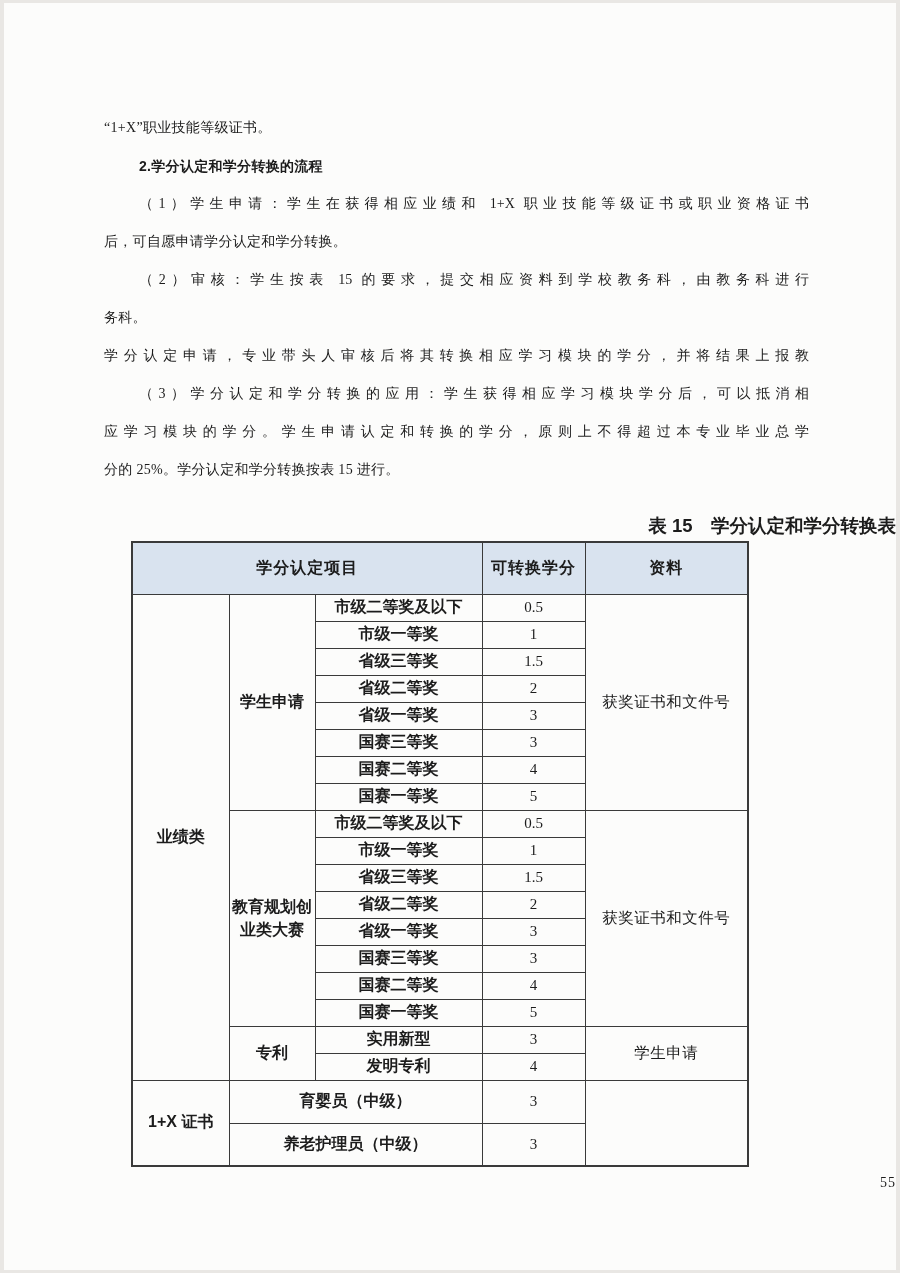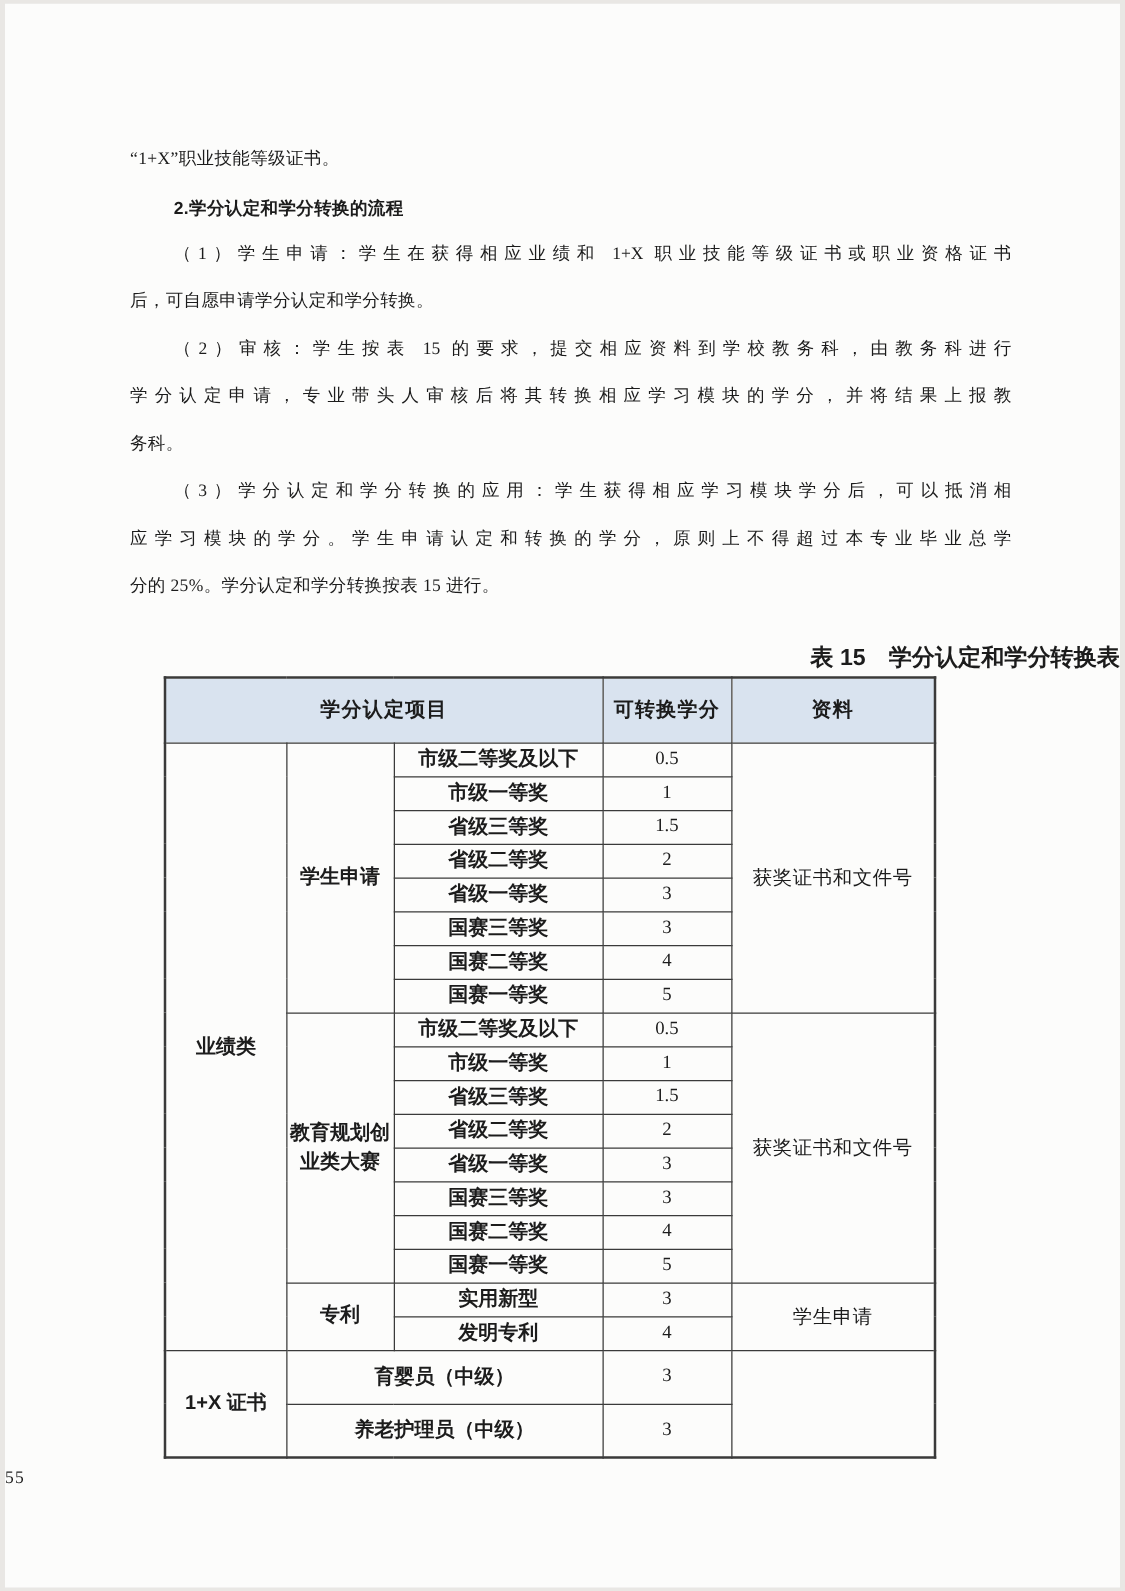--- a/index.html
+++ b/index.html
@@ -57,36 +57,36 @@
   tbody tr{height:27px;}
   tbody tr.xrow{height:43px;}
   td.c1{font-size:16px;margin-top:43px;}
   td.c2{font-size:16px;line-height:1.45;padding:1px 8px;}
   td.item{font-size:16px;}
   td.credit{font-family:"Liberation Serif","DejaVu Serif",serif;font-size:15px;font-weight:400;}
   td.mat{font-size:15.5px;font-weight:400;letter-spacing:0.5px;}
   
   .page-number{
     position:absolute;top:1172px;left:0;right:0;
-    text-align:left;font-size:14px;letter-spacing:1px;
+    text-align:right;font-size:14px;letter-spacing:1px;
   }
 </style>
 </head>
 <body>
 
 <div class="page">
 
   <div class="text-block">
     <div class="line">“1+X”职业技能等级证书。</div>
     <div class="line indent hei">2.学分认定和学分转换的流程</div>
     <div class="line indent just">（1）学生申请：学生在获得相应业绩和 1+X 职业技能等级证书或职业资格证书</div>
     <div class="line">后，可自愿申请学分认定和学分转换。</div>
     <div class="line indent just">（2）审核：学生按表 15 的要求，提交相应资料到学校教务科，由教务科进行</div>
+    <div class="line">务科。</div>
     <div class="line just">学分认定申请，专业带头人审核后将其转换相应学习模块的学分，并将结果上报教</div>
-    <div class="line">务科。</div>
     <div class="line indent just">（3）学分认定和学分转换的应用：学生获得相应学习模块学分后，可以抵消相</div>
     <div class="line just">应学习模块的学分。学生申请认定和转换的学分，原则上不得超过本专业毕业总学</div>
     <div class="line">分的 25%。学分认定和学分转换按表 15 进行。</div>
   </div>
 
   <div class="caption hei">表 15　学分认定和学分转换表</div>
 
   <table class="credit-table">
     <colgroup>
       <col style="width:97px">

